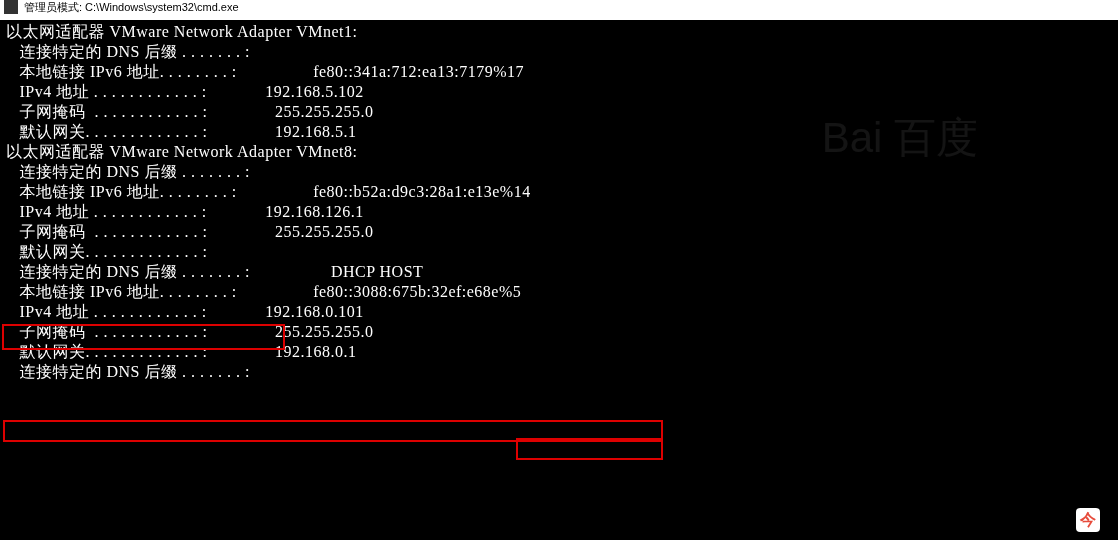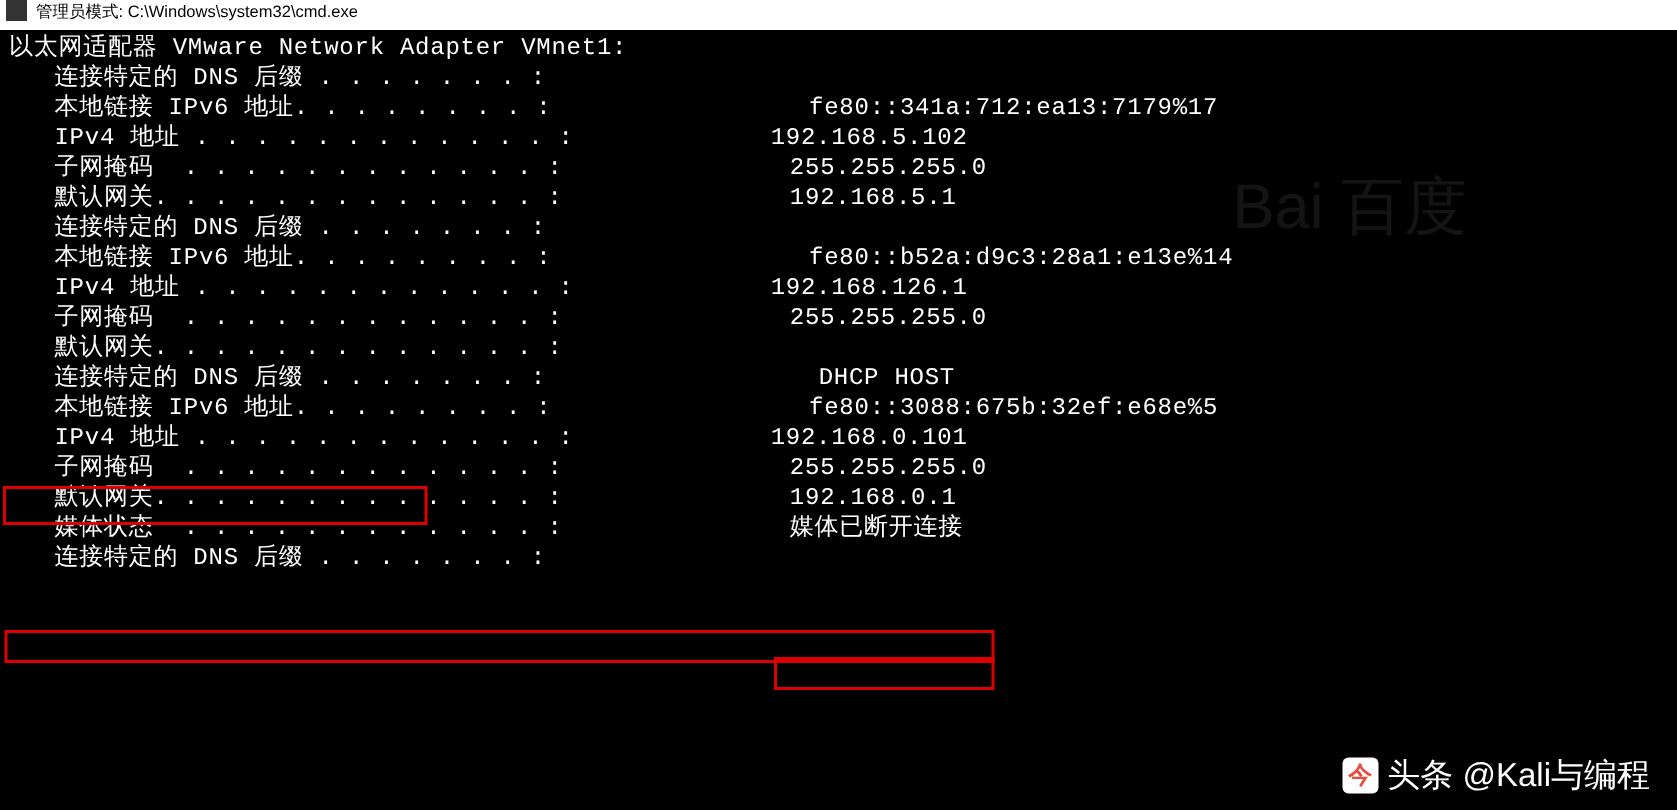--- a/index.html
+++ b/index.html
@@ -33,21 +33,21 @@
       margin-right: 6px;
       display: inline-block;
     }
     .terminal {
       padding: 2px 6px;
       line-height: 1.25;
       letter-spacing: 0.5px;
     }
     .line {
       white-space: pre;
-      font-family: Liberation Mono, monospace;
+      font-family: Liberation Serif, serif;
     }
     .highlight-box {
       position: absolute;
       border: 2px solid #d00;
       pointer-events: none;
     }
     .box1 {
       left: 2px;
       top: 324px;
       width: 283px;
@@ -109,41 +109,40 @@
 
 <div class="terminal" id="terminal">
     <div class="line">以太网适配器 VMware Network Adapter VMnet1:</div>
     <div class="line"></div>
     <div class="line">   连接特定的 DNS 后缀 . . . . . . . :                  </div>
     <div class="line">   本地链接 IPv6 地址. . . . . . . . :                 fe80::341a:712:ea13:7179%17</div>
     <div class="line">   IPv4 地址 . . . . . . . . . . . . :             192.168.5.102</div>
     <div class="line">   子网掩码  . . . . . . . . . . . . :               255.255.255.0</div>
     <div class="line">   默认网关. . . . . . . . . . . . . :               192.168.5.1</div>
     <div class="line"></div>
+    <div class="line">以太网适配器 VMware Network Adapter VMnet8:</div>
     <div class="line"></div>
     <div class="line">   连接特定的 DNS 后缀 . . . . . . . :                  </div>
     <div class="line">   本地链接 IPv6 地址. . . . . . . . :                 fe80::b52a:d9c3:28a1:e13e%14</div>
     <div class="line">   IPv4 地址 . . . . . . . . . . . . :             192.168.126.1</div>
     <div class="line">   子网掩码  . . . . . . . . . . . . :               255.255.255.0</div>
     <div class="line">   默认网关. . . . . . . . . . . . . :               </div>
     <div class="line"></div>
     <div class="line"></div>
     <div class="line">   连接特定的 DNS 后缀 . . . . . . . :                  DHCP HOST</div>
     <div class="line">   本地链接 IPv6 地址. . . . . . . . :                 fe80::3088:675b:32ef:e68e%5</div>
     <div class="line">   IPv4 地址 . . . . . . . . . . . . :             192.168.0.101</div>
     <div class="line">   子网掩码  . . . . . . . . . . . . :               255.255.255.0</div>
     <div class="line">   默认网关. . . . . . . . . . . . . :               192.168.0.1</div>
     <div class="line"></div>
     <div class="line"></div>
-    <div class="line">   媒体状态  . . . . . . . . . . . . :               媒体已断开连接</div>
     <div class="line">   连接特定的 DNS 后缀 . . . . . . . :                  </div>
   </div>
 
 <div class="highlight-box box1"></div>
 <div class="highlight-box box2"></div>
 <div class="highlight-box box3"></div>
 
 <div class="bg-watermark">Bai 百度</div>
 
 <div class="watermark">
   <span class="wm-icon">今</span>
-  <span>头条 @Kali与编程</span>
 </div>
 
 </body></html>

